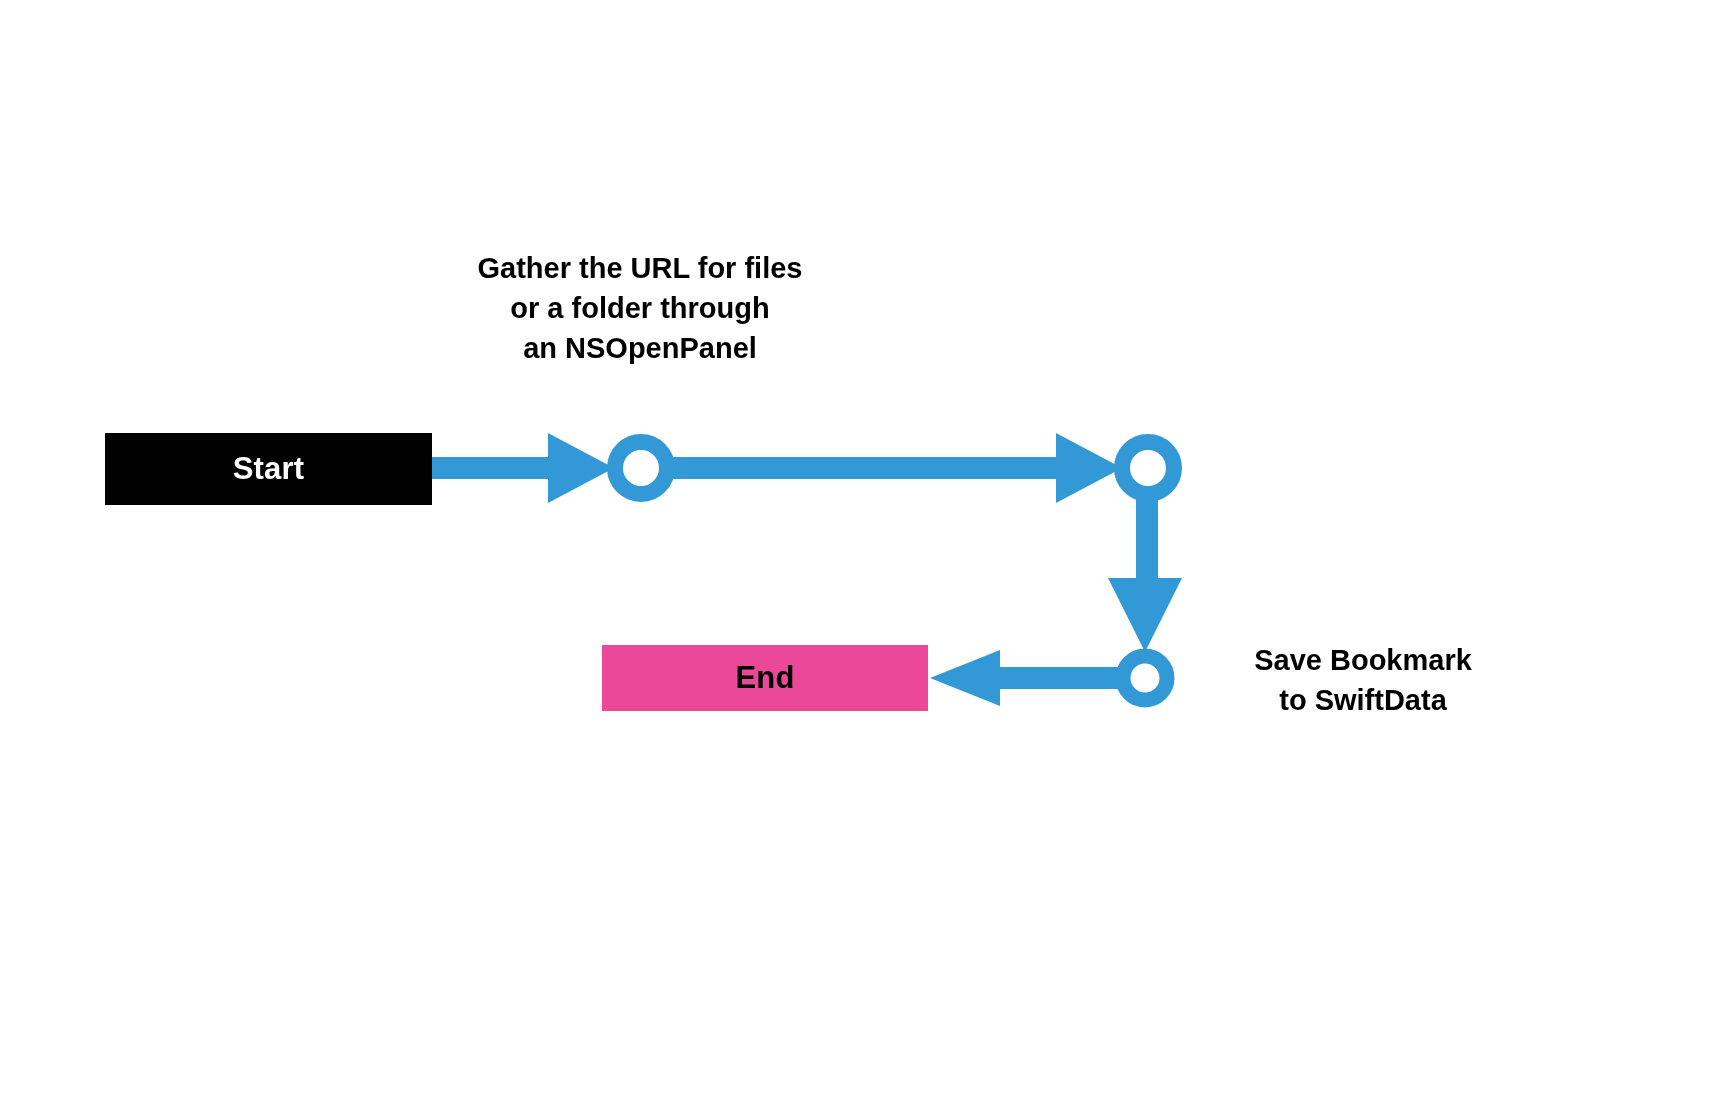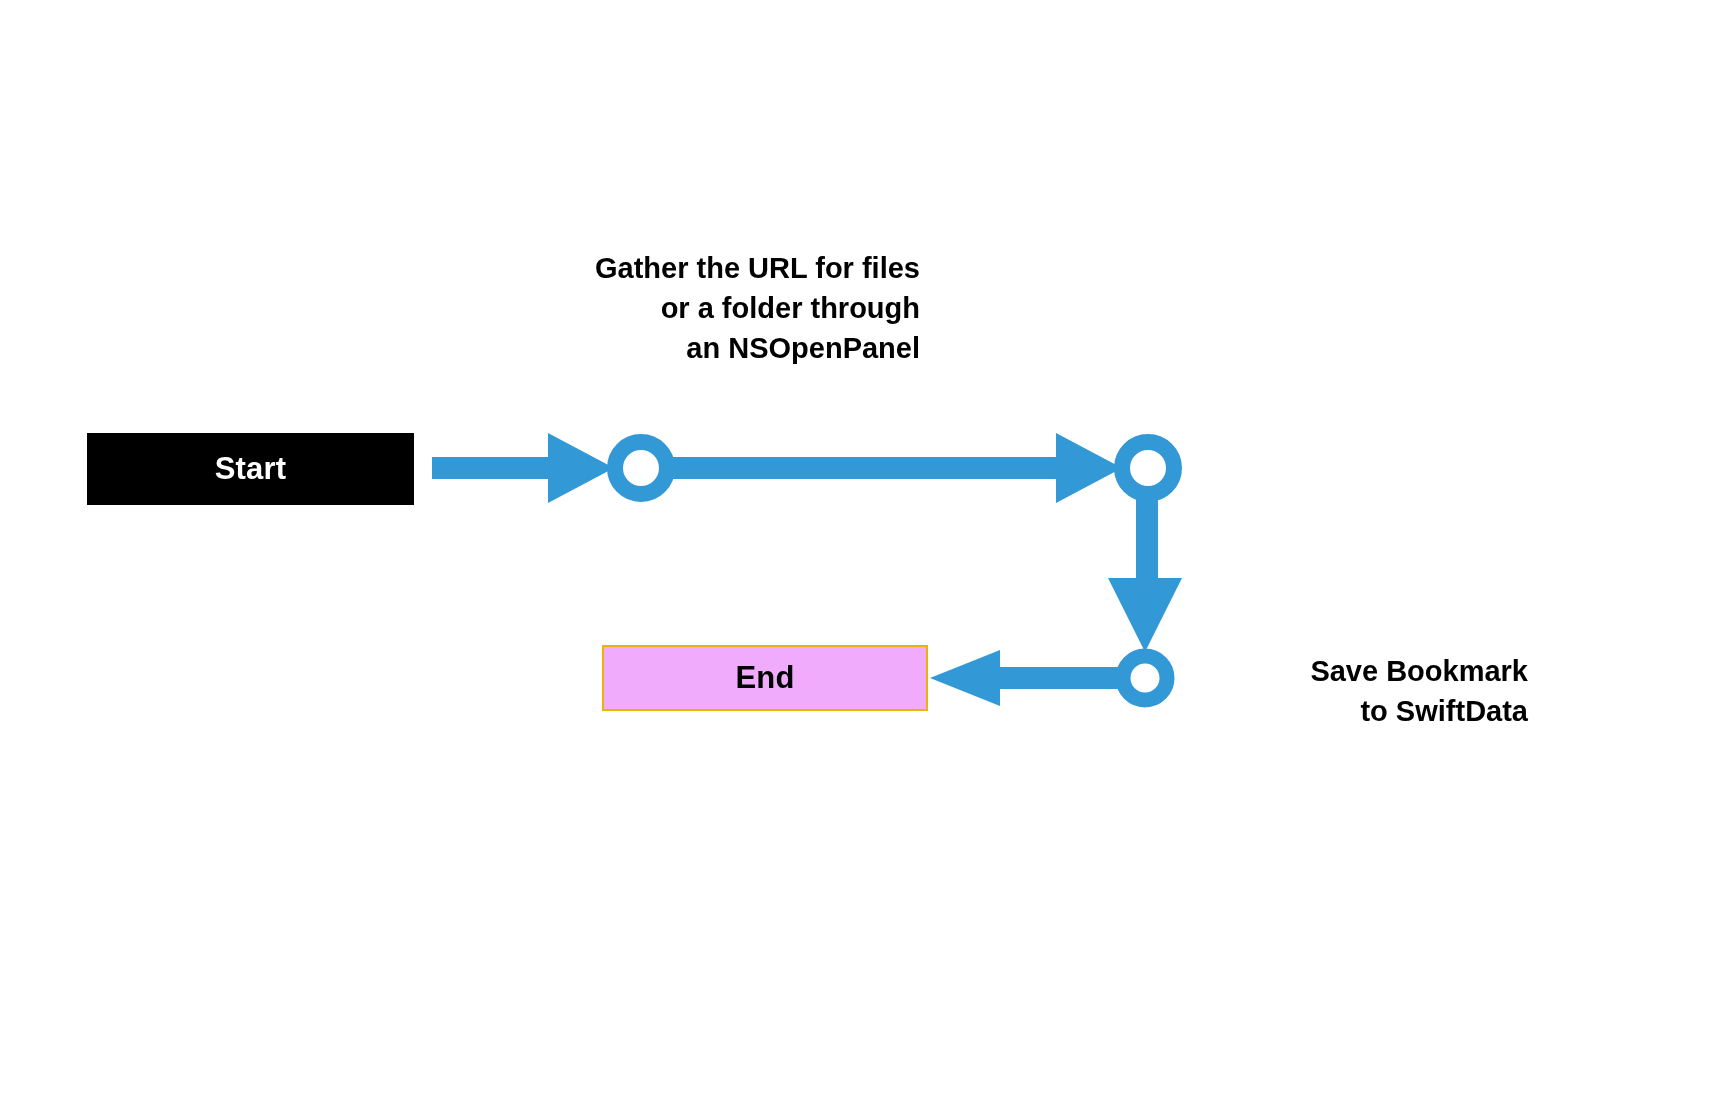--- a/index.html
+++ b/index.html
@@ -22,50 +22,50 @@
   .box {
     position: absolute;
     display: flex;
     align-items: center;
     justify-content: center;
     box-sizing: border-box;
     font-weight: bold;
     letter-spacing: 0.2px;
   }
   .box-start {
-    left: 87px;
+    left: 105px;
     top: 433px;
     width: 327px;
     height: 72px;
     background: #000000;
     color: #ffffff;
     font-size: 31px;
   }
   .box-end {
     left: 602px;
     top: 645px;
     width: 326px;
     height: 66px;
-    background: #f0abfc;
+    background: #ec4899;
     color: #000000;
-    border: 2px solid #eab308;
+    border: 2px solid #ec4899;
     font-size: 31px;
   }
 
   
   .label {
     position: absolute;
     font-weight: bold;
     color: #000000;
     font-size: 29px;
     line-height: 40px;
     white-space: pre-line;
   }
-  .label-center { text-align: right; transform: translateX(-50%); }
-  .label-left   { text-align: right; margin-top: 11px; }
+  .label-center { text-align: center; transform: translateX(-50%); }
+  .label-left   { text-align: center; }
 
   .label-gather  { left: 640px; top: 248px; width: 560px; }
   .label-convert { left: 1148px; top: 248px; width: 620px; }
   .label-save    { left: 1198px; top: 640px; width: 330px; line-height: 40px; }
 
   
   #wires {
     position: absolute;
     left: 0; top: 0;
     width: 1728px;

